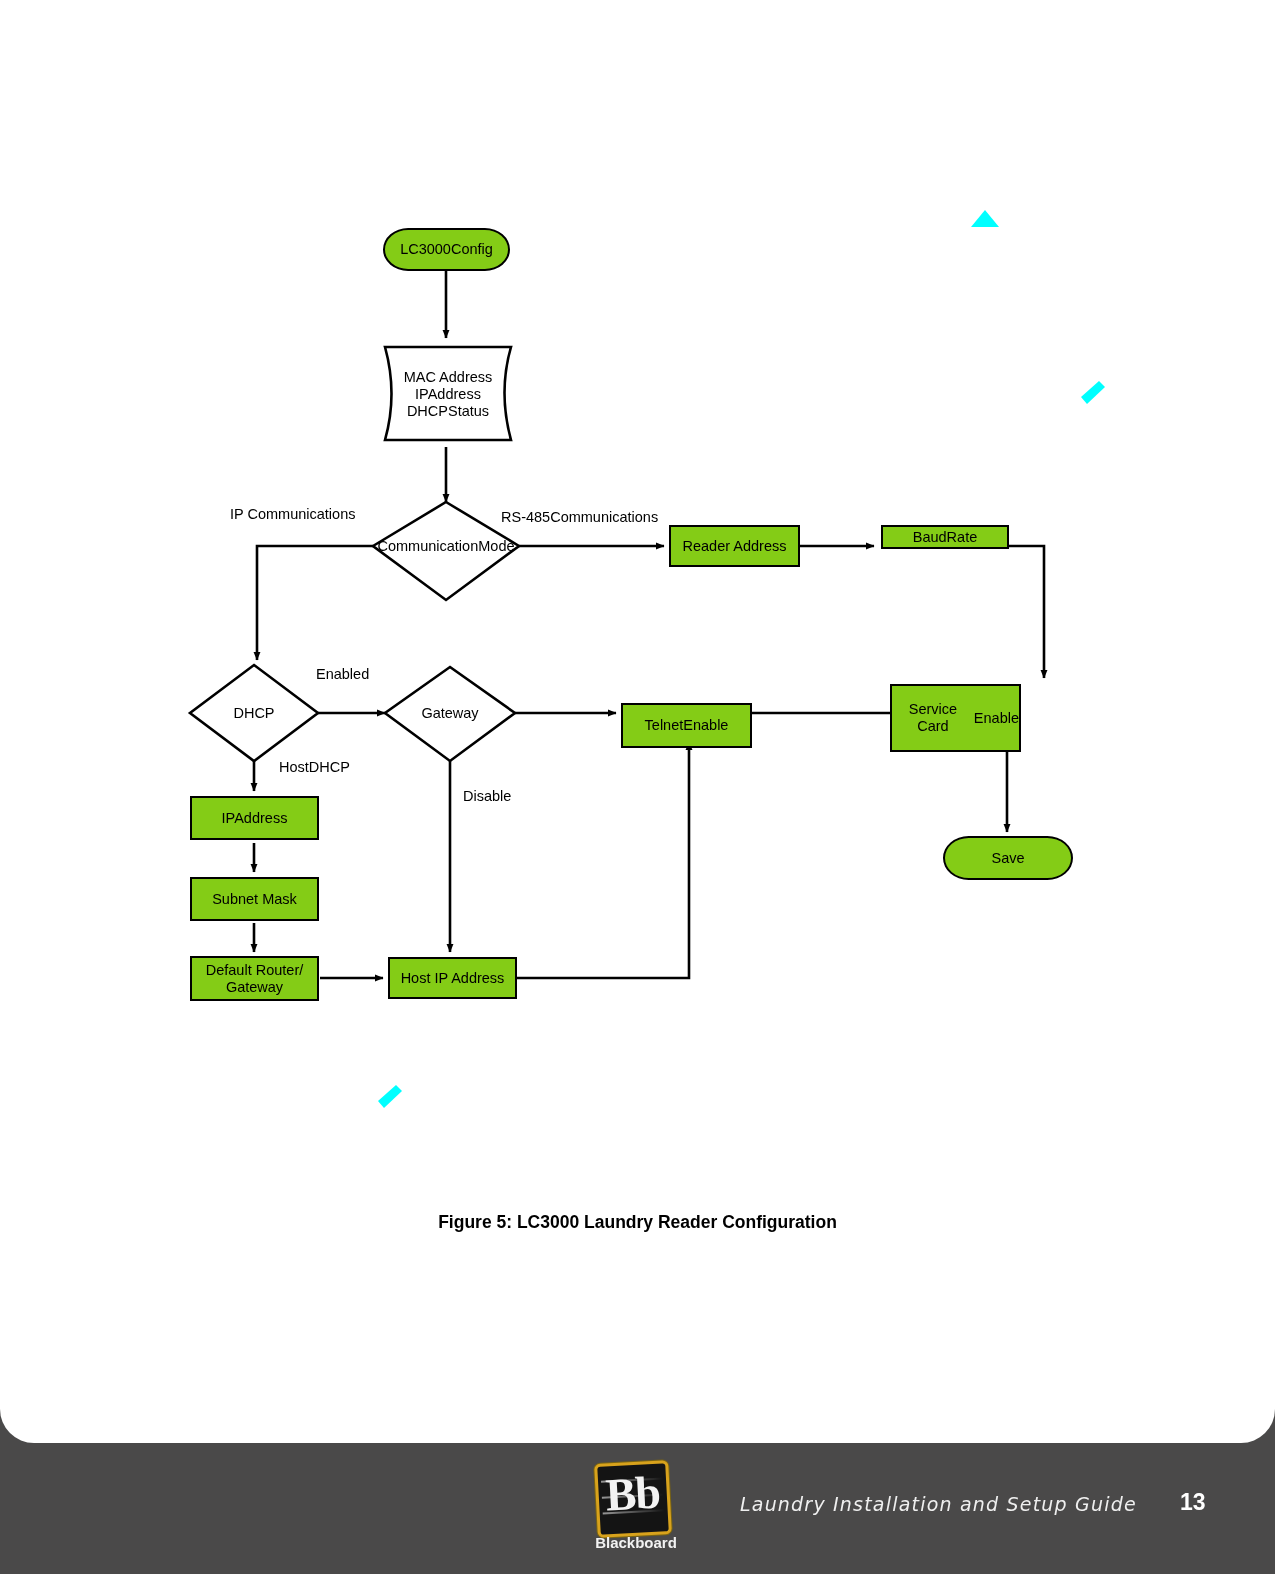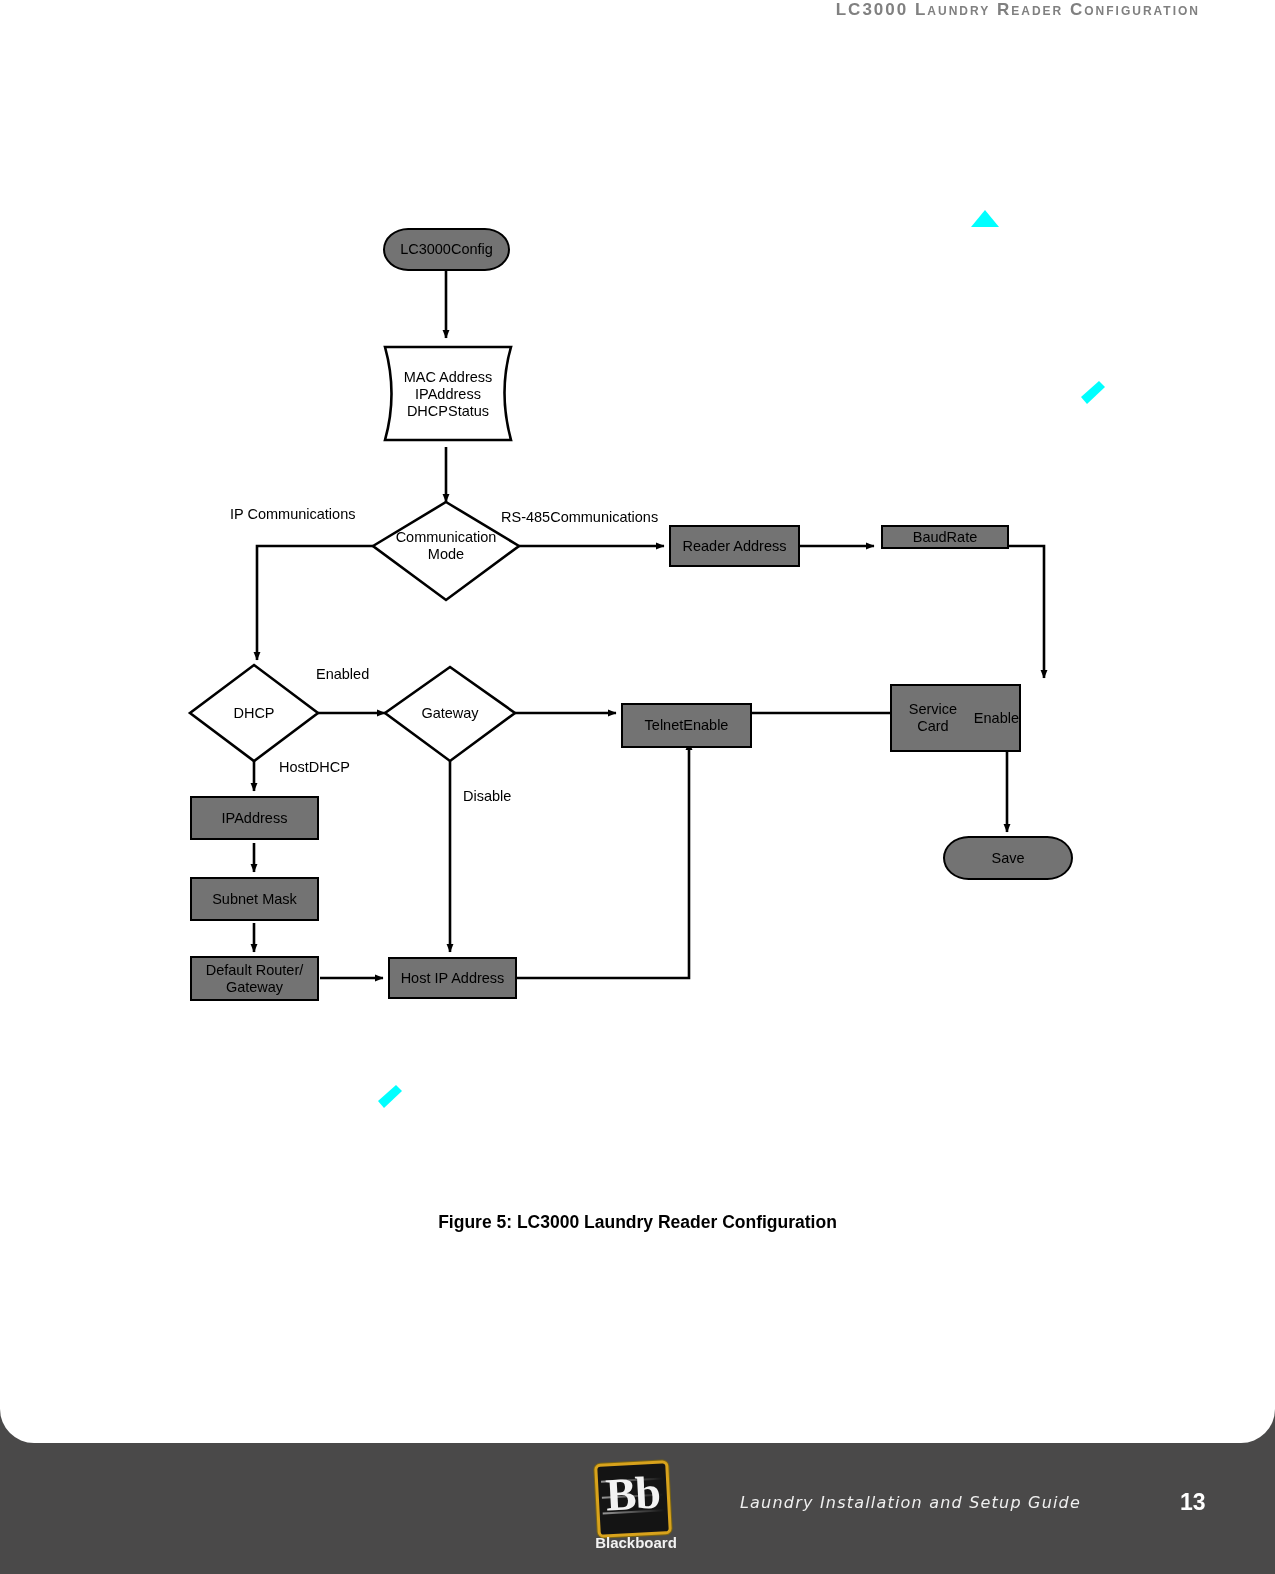--- a/index.html
+++ b/index.html
@@ -37,21 +37,21 @@
     position:absolute;left:0;top:0;width:1275px;height:1443px;
   }
   .node{
     position:absolute;
     box-sizing:border-box;
     display:flex;align-items:center;justify-content:center;
     text-align:center;
     color:#000;
     font-size:14.5px;
     line-height:17px;
-    background:#737373;
+    background:#84cc16;
     z-index:3;
   }
   .rect{ border:2.2px solid #000; }
   .term{
     border:2.4px solid #000;
     border-radius:28px/24px;
   }
   .diamond{
     background:transparent;
     border:none;
@@ -112,41 +112,38 @@
   #bb-word{
     position:absolute;left:0px;top:72px;width:84px;
     text-align:center;
     color:#f2f2f2;
     font-size:15px;
     font-weight:bold;
   }
   #footer-text{
     position:absolute;left:740px;top:50px;
     color:#efefef;
-    font-size:16px;
+    font-size:19px;
     font-family:"DejaVu Sans", sans-serif;
     font-style:italic;
     letter-spacing:1.2px;
     white-space:pre;
   }
   #page-number{
     position:absolute;left:1180px;top:46px;
     color:#ffffff;
     font-size:23px;
     font-weight:bold;
   }
 </style>
 </head>
 <body>
 
 <div id="page">
 
-  <div id="header">
-    <div id="header-title">LC3000 Laundry Reader Configuration</div>
-  </div>
 
   <div id="flow">
 
     <svg width="1275" height="1443" style="position:absolute;left:0;top:0;z-index:1;">
       <defs>
         <marker id="ar" markerWidth="10" markerHeight="10" refX="8.4" refY="3.6" orient="auto" markerUnits="userSpaceOnUse">
           <path d="M0,0 L9,3.6 L0,7.2 z" fill="#000"></path>
         </marker>
       </defs>
       <g stroke="#000" stroke-width="2.6" fill="none">
@@ -198,21 +195,21 @@
     <div class="node term" style="left:383px;top:228px;width:127px;height:43px;">
       <span>LC3000Config</span>
     </div>
 
     <div class="node" style="left:385px;top:350px;width:126px;height:88px;background:transparent;flex-direction:column;">
       <span>MAC Address</span>
       <span>IPAddress</span>
       <span>DHCPStatus</span>
     </div>
 
-    <div class="node diamond" style="left:373px;top:520px;width:146px;height:52px;flex-direction:column;">
+    <div class="node diamond" style="left:373px;top:520px;width:146px;height:52px;">
       <span class="dlabel">Communication</span>
       <span class="dlabel">Mode</span>
     </div>
 
     <div class="node rect" style="left:669px;top:525px;width:131px;height:42px;">
       <span>Reader Address</span>
     </div>
 
     <div class="node rect" style="left:881px;top:525px;width:128px;height:24px;">
       <span>BaudRate</span>

